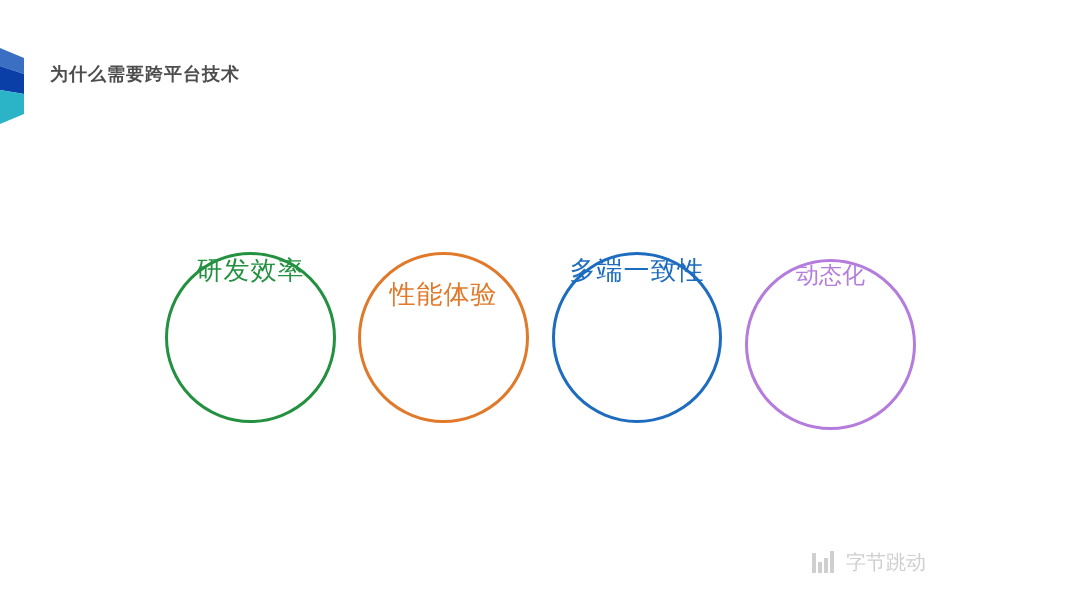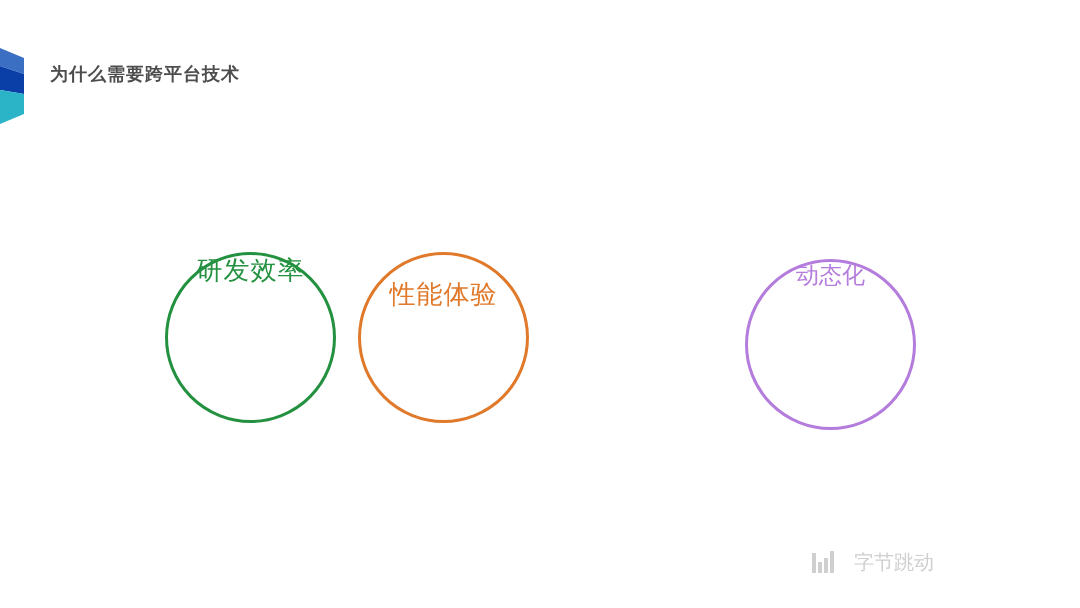--- a/index.html
+++ b/index.html
@@ -86,21 +86,21 @@
     .brand-name {
       font-size: 22px;
       line-height: 26px;
       font-family: "Liberation Sans", sans-serif;
       color: #cfcfcf;
     }
     .brand-cn {
       font-size: 20px;
       line-height: 26px;
       color: #cfcfcf;
-      margin-left: 10px;
+      margin-left: 2px;
       letter-spacing: 0px;
     }
   </style>
 </head>
 <body>
 
 <div class="slide">
 
   <div class="corner-logo">
     <svg width="25" height="82" viewBox="0 0 25 82">
@@ -113,20 +113,23 @@
   <div class="title">为什么需要跨平台技术</div>
 
   <div class="circle" style="left:165px; top:252px; width:171px; height:171px; border-color:#23913f;">
     <span class="circle-label" style="color:#23913f;">研发效率</span>
   </div>
 
   <div class="circle" style="left:358px; top:252px; width:171px; height:171px; border-color:#e0792a;">
     <span class="circle-label" style="color:#e0792a;margin-top:24px;">性能体验</span>
   </div>
 
+  <div class="circle" style="left:552px; top:252px; width:170px; height:171px; border-color:#1d6cbf;">
+    <span class="circle-label" style="color:#1d6cbf;">多端一致性</span>
+  </div>
 
   <div class="circle" style="left:745px; top:259px; width:171px; height:171px; border-color:#b47cdc;font-family:Liberation Mono, monospace;">
     <span class="circle-label small" style="color:#b47cdc;">动态化</span>
   </div>
 
   <div class="brand">
     <div class="brand-mark">
       <span style="height:20px;"></span>
       <span style="height:11px;"></span>
       <span style="height:15px;"></span>

